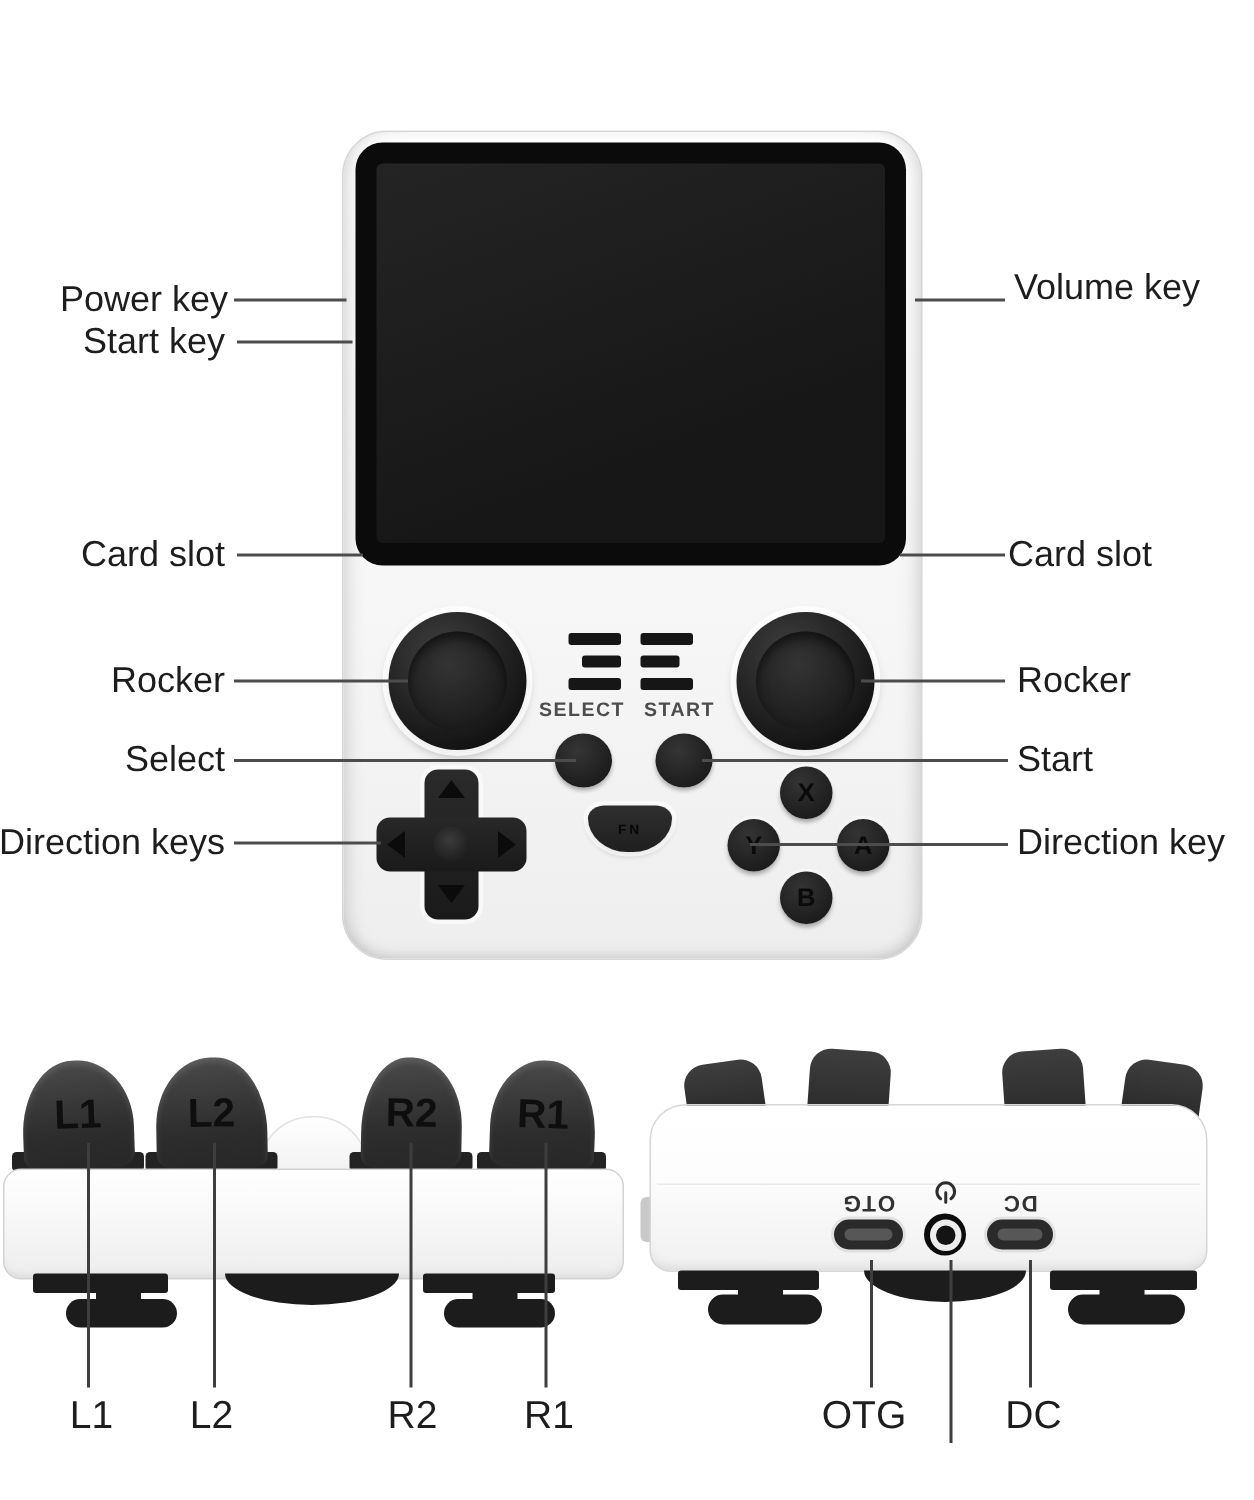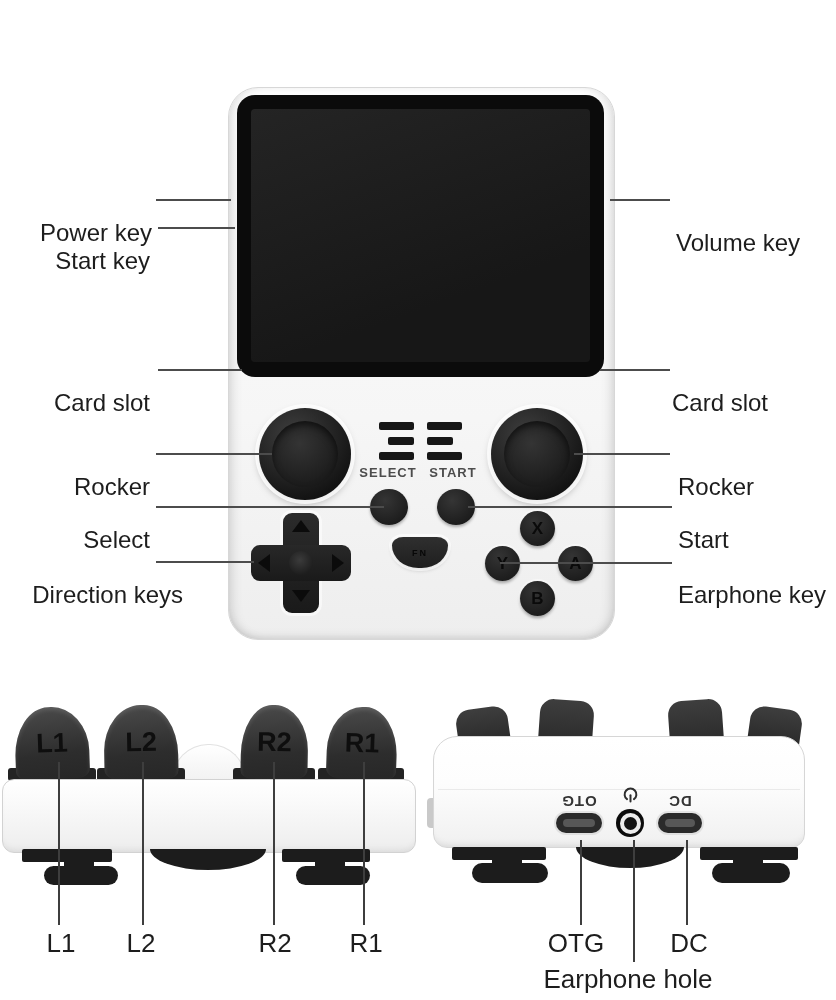--- a/index.html
+++ b/index.html
@@ -68,24 +68,24 @@
   .ln-cardL{left:158px;top:369px;width:84px}
   .ln-rockerL{left:156px;top:453px;width:116px}
   .ln-select{left:156px;top:506px;width:228px}
   .ln-direction{left:156px;top:561px;width:98px}
   .ln-volume{left:610px;top:199px;width:60px}
   .ln-cardR{left:600px;top:369px;width:70px}
   .ln-rockerR{left:574px;top:453px;width:96px}
   .ln-start{left:468px;top:506px;width:204px}
   .ln-operation{left:500px;top:562px;width:172px}
 
-  .lbl{position:absolute;font-size:24px;color:#1d1d1d;white-space:nowrap;line-height:28px;margin-top:33px;}
+  .lbl{position:absolute;font-size:24px;color:#1d1d1d;white-space:nowrap;line-height:28px;}
   .l-power{right:684px;top:186px}.l-reset{right:686px;top:214px}.l-cardL{right:686px;top:356px}
-  .l-rockerL{right:686px;top:440px}.l-select{right:686px;top:493px}.l-direction{right:653px;top:548px}
-  .l-volume{left:676px;top:196px}.l-cardR{left:672px;top:356px}.l-rockerR{left:678px;top:440px}
+  .l-rockerL{right:686px;top:440px}.l-select{right:686px;top:493px}.l-direction{right:686px;top:548px}
+  .l-volume{left:676px;top:178px}.l-cardR{left:672px;top:356px}.l-rockerR{left:678px;top:440px}
   .l-start{left:678px;top:493px}.l-operation{left:678px;top:548px}
 
   
   .tv-hump{position:absolute;left:172px;top:744px;width:72px;height:38px;border-radius:36px 36px 0 0;
     background:linear-gradient(#ffffff,#f1f1f1);border:1px solid #e2e2e2;border-bottom:none;}
   .sb{position:absolute;background:linear-gradient(175deg,#4b4b4b 0%,#2d2d2d 65%,#272727 100%);
     display:flex;align-items:center;justify-content:center;color:#0e0e0e;font-weight:bold;font-size:27px;
     box-shadow:inset 0 3px 4px rgba(255,255,255,.12);}
   .sb-l1{left:15px;top:707px;width:74px;height:72px;border-radius:46% 50% 12px 10px / 68% 62% 10px 8px;transform:rotate(-2deg);}
   .sb-l2{left:104px;top:705px;width:74px;height:74px;border-radius:50% 46% 10px 12px / 62% 68% 8px 10px;transform:rotate(-1deg);}
@@ -254,23 +254,22 @@
   <div class="lbl l-power">Power key</div>
   <div class="lbl l-reset">Start key</div>
   <div class="lbl l-cardL">Card slot</div>
   <div class="lbl l-rockerL">Rocker</div>
   <div class="lbl l-select">Select</div>
   <div class="lbl l-direction">Direction keys</div>
   <div class="lbl l-volume">Volume key</div>
   <div class="lbl l-cardR">Card slot</div>
   <div class="lbl l-rockerR">Rocker</div>
   <div class="lbl l-start">Start</div>
-  <div class="lbl l-operation">Earphone key</div>
+  <div class="lbl l-operation">Direction key</div>
 
   <div class="blbl bl-l1">L1</div>
   <div class="blbl bl-l2">L2</div>
   <div class="blbl bl-r2">R2</div>
   <div class="blbl bl-r1">R1</div>
   <div class="blbl br-otg">OTG</div>
   <div class="blbl br-dc">DC</div>
-  <div class="blbl br-ear">Earphone hole</div>
 
 </div>
 
 </body></html>

